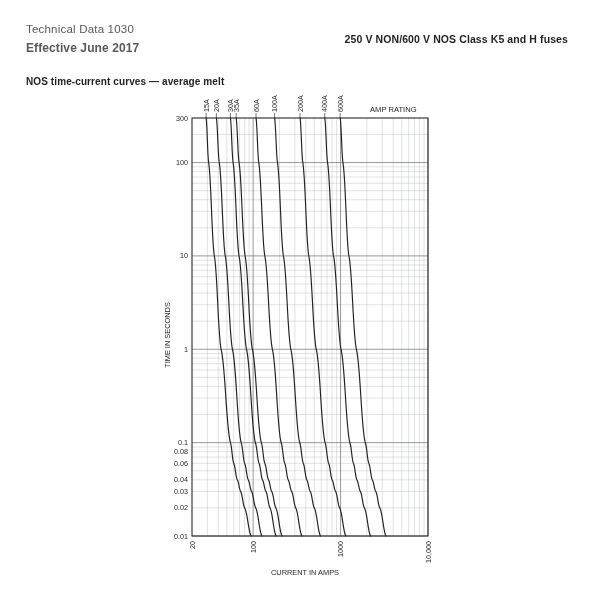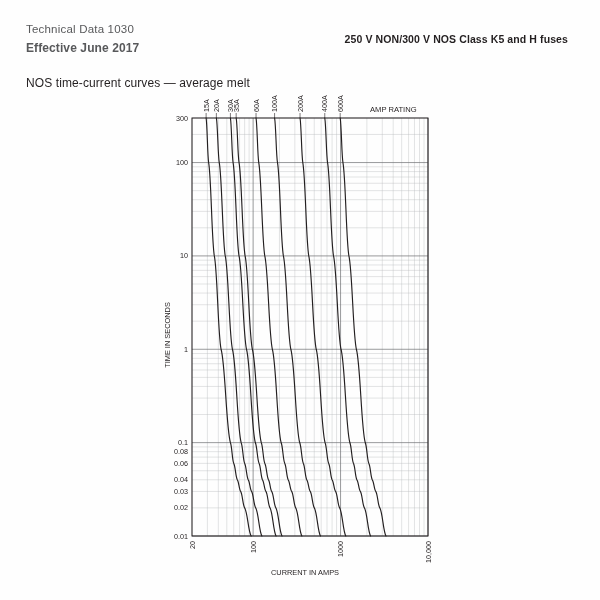--- a/index.html
+++ b/index.html
@@ -42,22 +42,22 @@
     position: absolute;
     right: 32px; top: 33px;
     font-size: 10.5px;
     font-weight: bold;
     color: #231f20;
     letter-spacing: 0.1px;
   }
   .fig-title {
     position: absolute;
     left: 26px; top: 76px;
-    font-size: 12px;
-    font-weight: normal;
+    font-size: 10px;
+    font-weight: bold;
     color: #231f20;
     letter-spacing: 0.1px;
   }
   
   #chart-svg {
     position: absolute;
     left: 0; top: 0;
   }
   .axis-title {
     font-family: "Liberation Sans", sans-serif;
@@ -80,21 +80,21 @@
     fill: #231f20;
   }
 </style>
 </head>
 <body>
 
 <div class="page">
 
   <div class="hdr-left">Technical Data 1030</div>
   <div class="hdr-sub">Effective June 2017</div>
-  <div class="hdr-right">250 V NON/300 V NOS Class K5 and H fuses</div>
+  <div class="hdr-right">250 V NON/600 V NOS Class K5 and H fuses</div>
   <div class="fig-title">NOS time-current curves — average melt</div>
 
   <svg id="chart-svg" width="600" height="600">
     <g id="grid-minor" stroke="#b9bbbd" stroke-width="0.4" fill="none">
         <line x1="192.00" y1="118.00" x2="192.00" y2="536.00"></line>
         <line x1="207.40" y1="118.00" x2="207.40" y2="536.00"></line>
         <line x1="218.32" y1="118.00" x2="218.32" y2="536.00"></line>
         <line x1="226.80" y1="118.00" x2="226.80" y2="536.00"></line>
         <line x1="233.72" y1="118.00" x2="233.72" y2="536.00"></line>
         <line x1="239.57" y1="118.00" x2="239.57" y2="536.00"></line>

